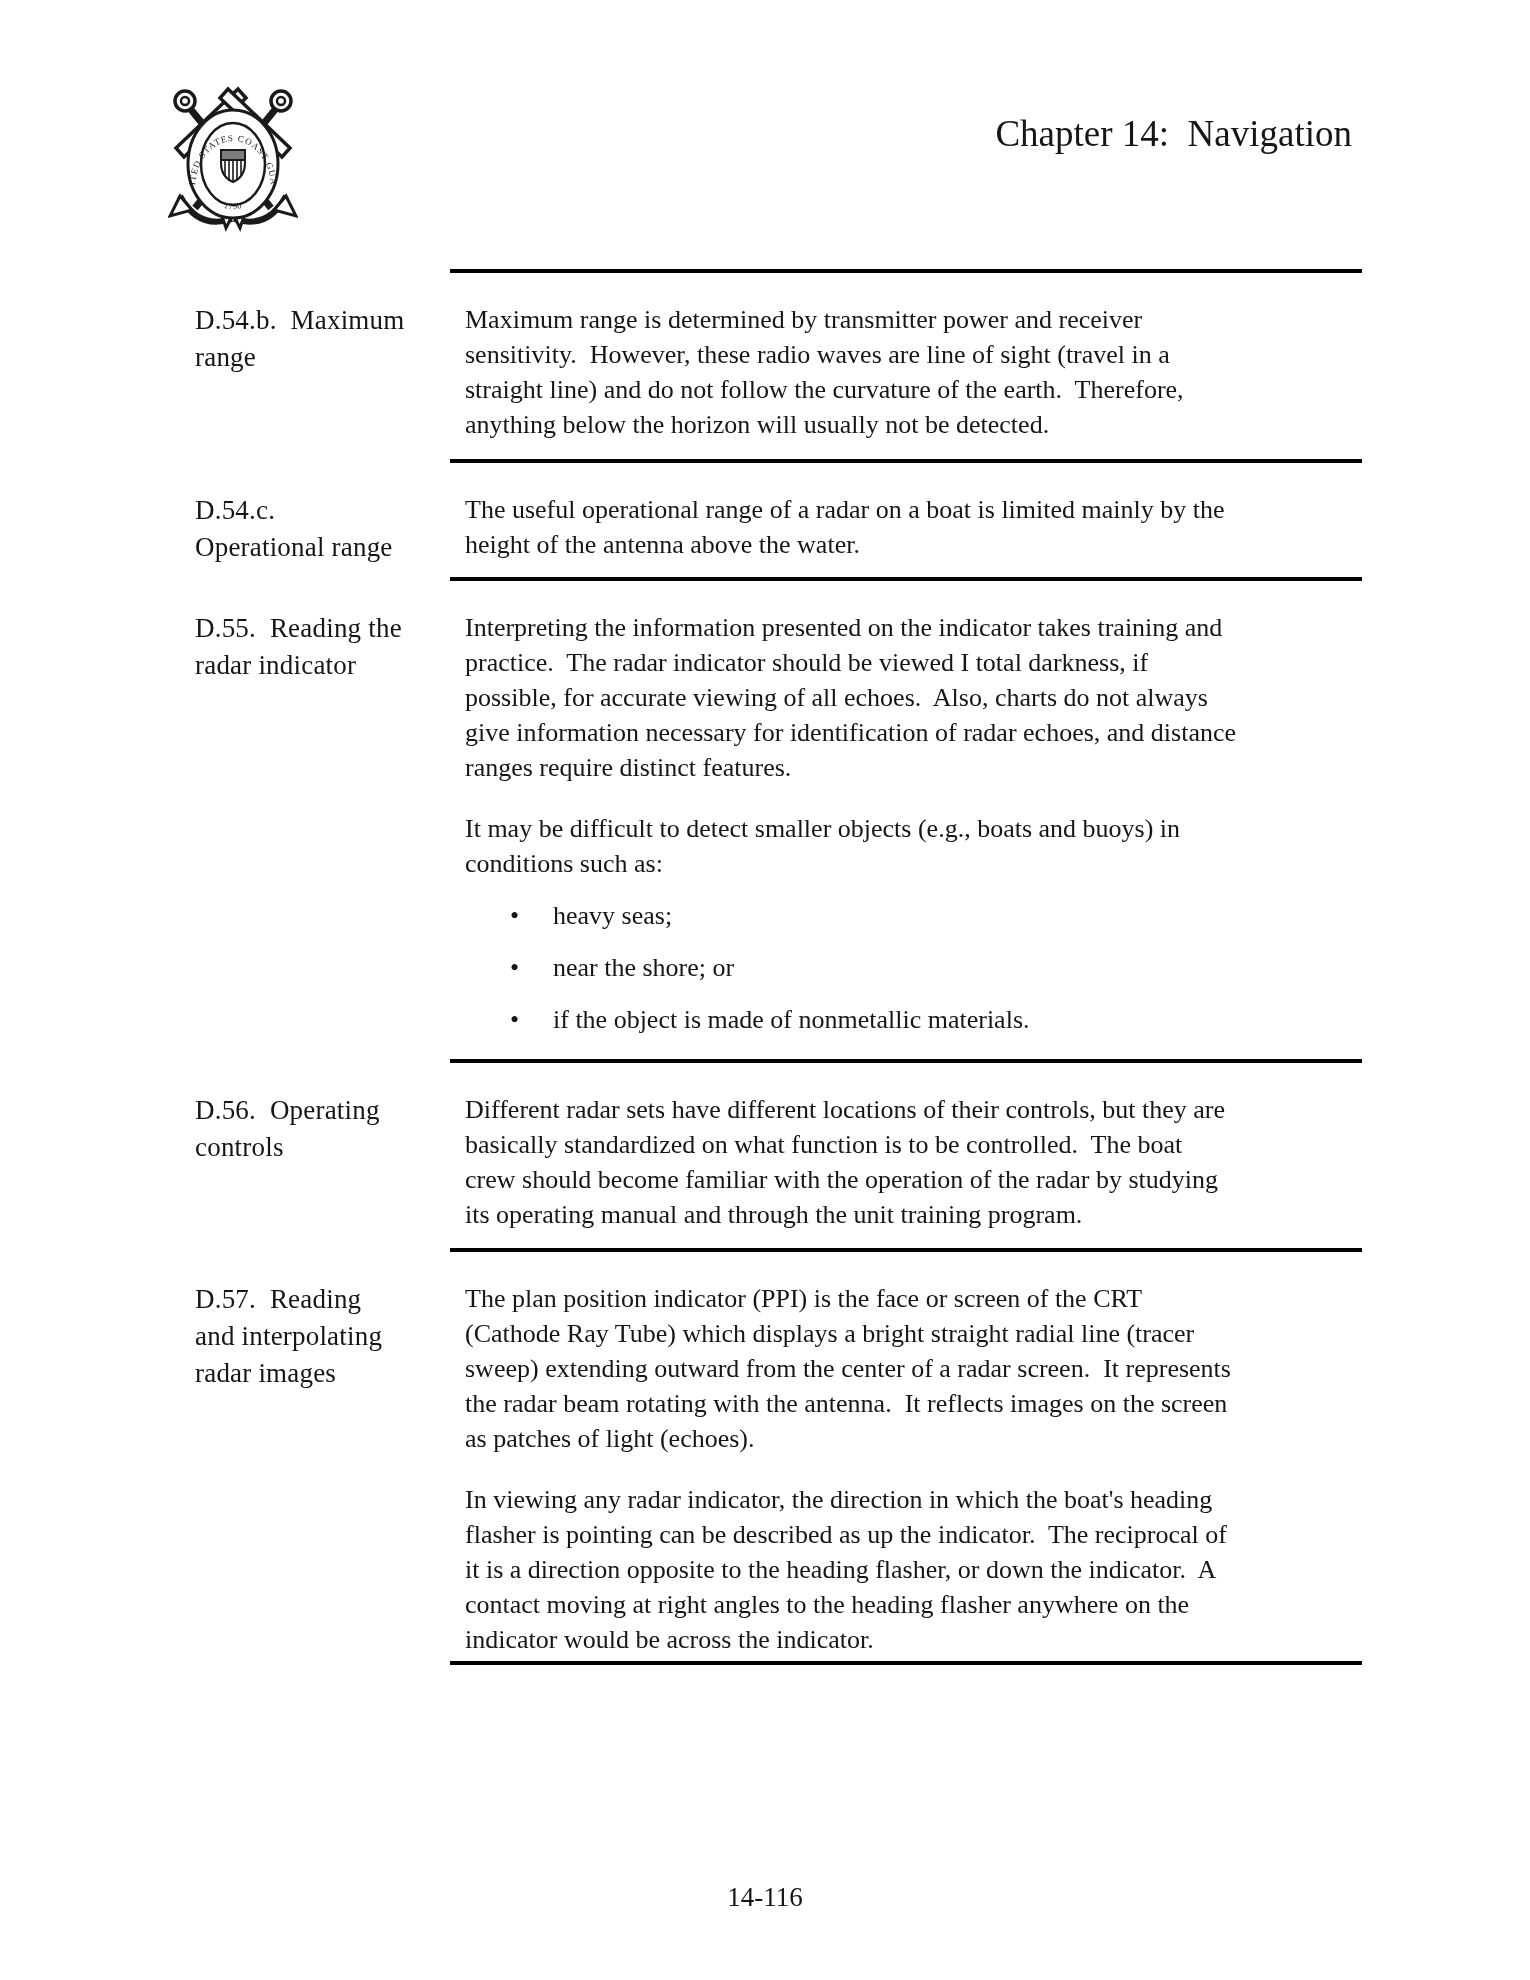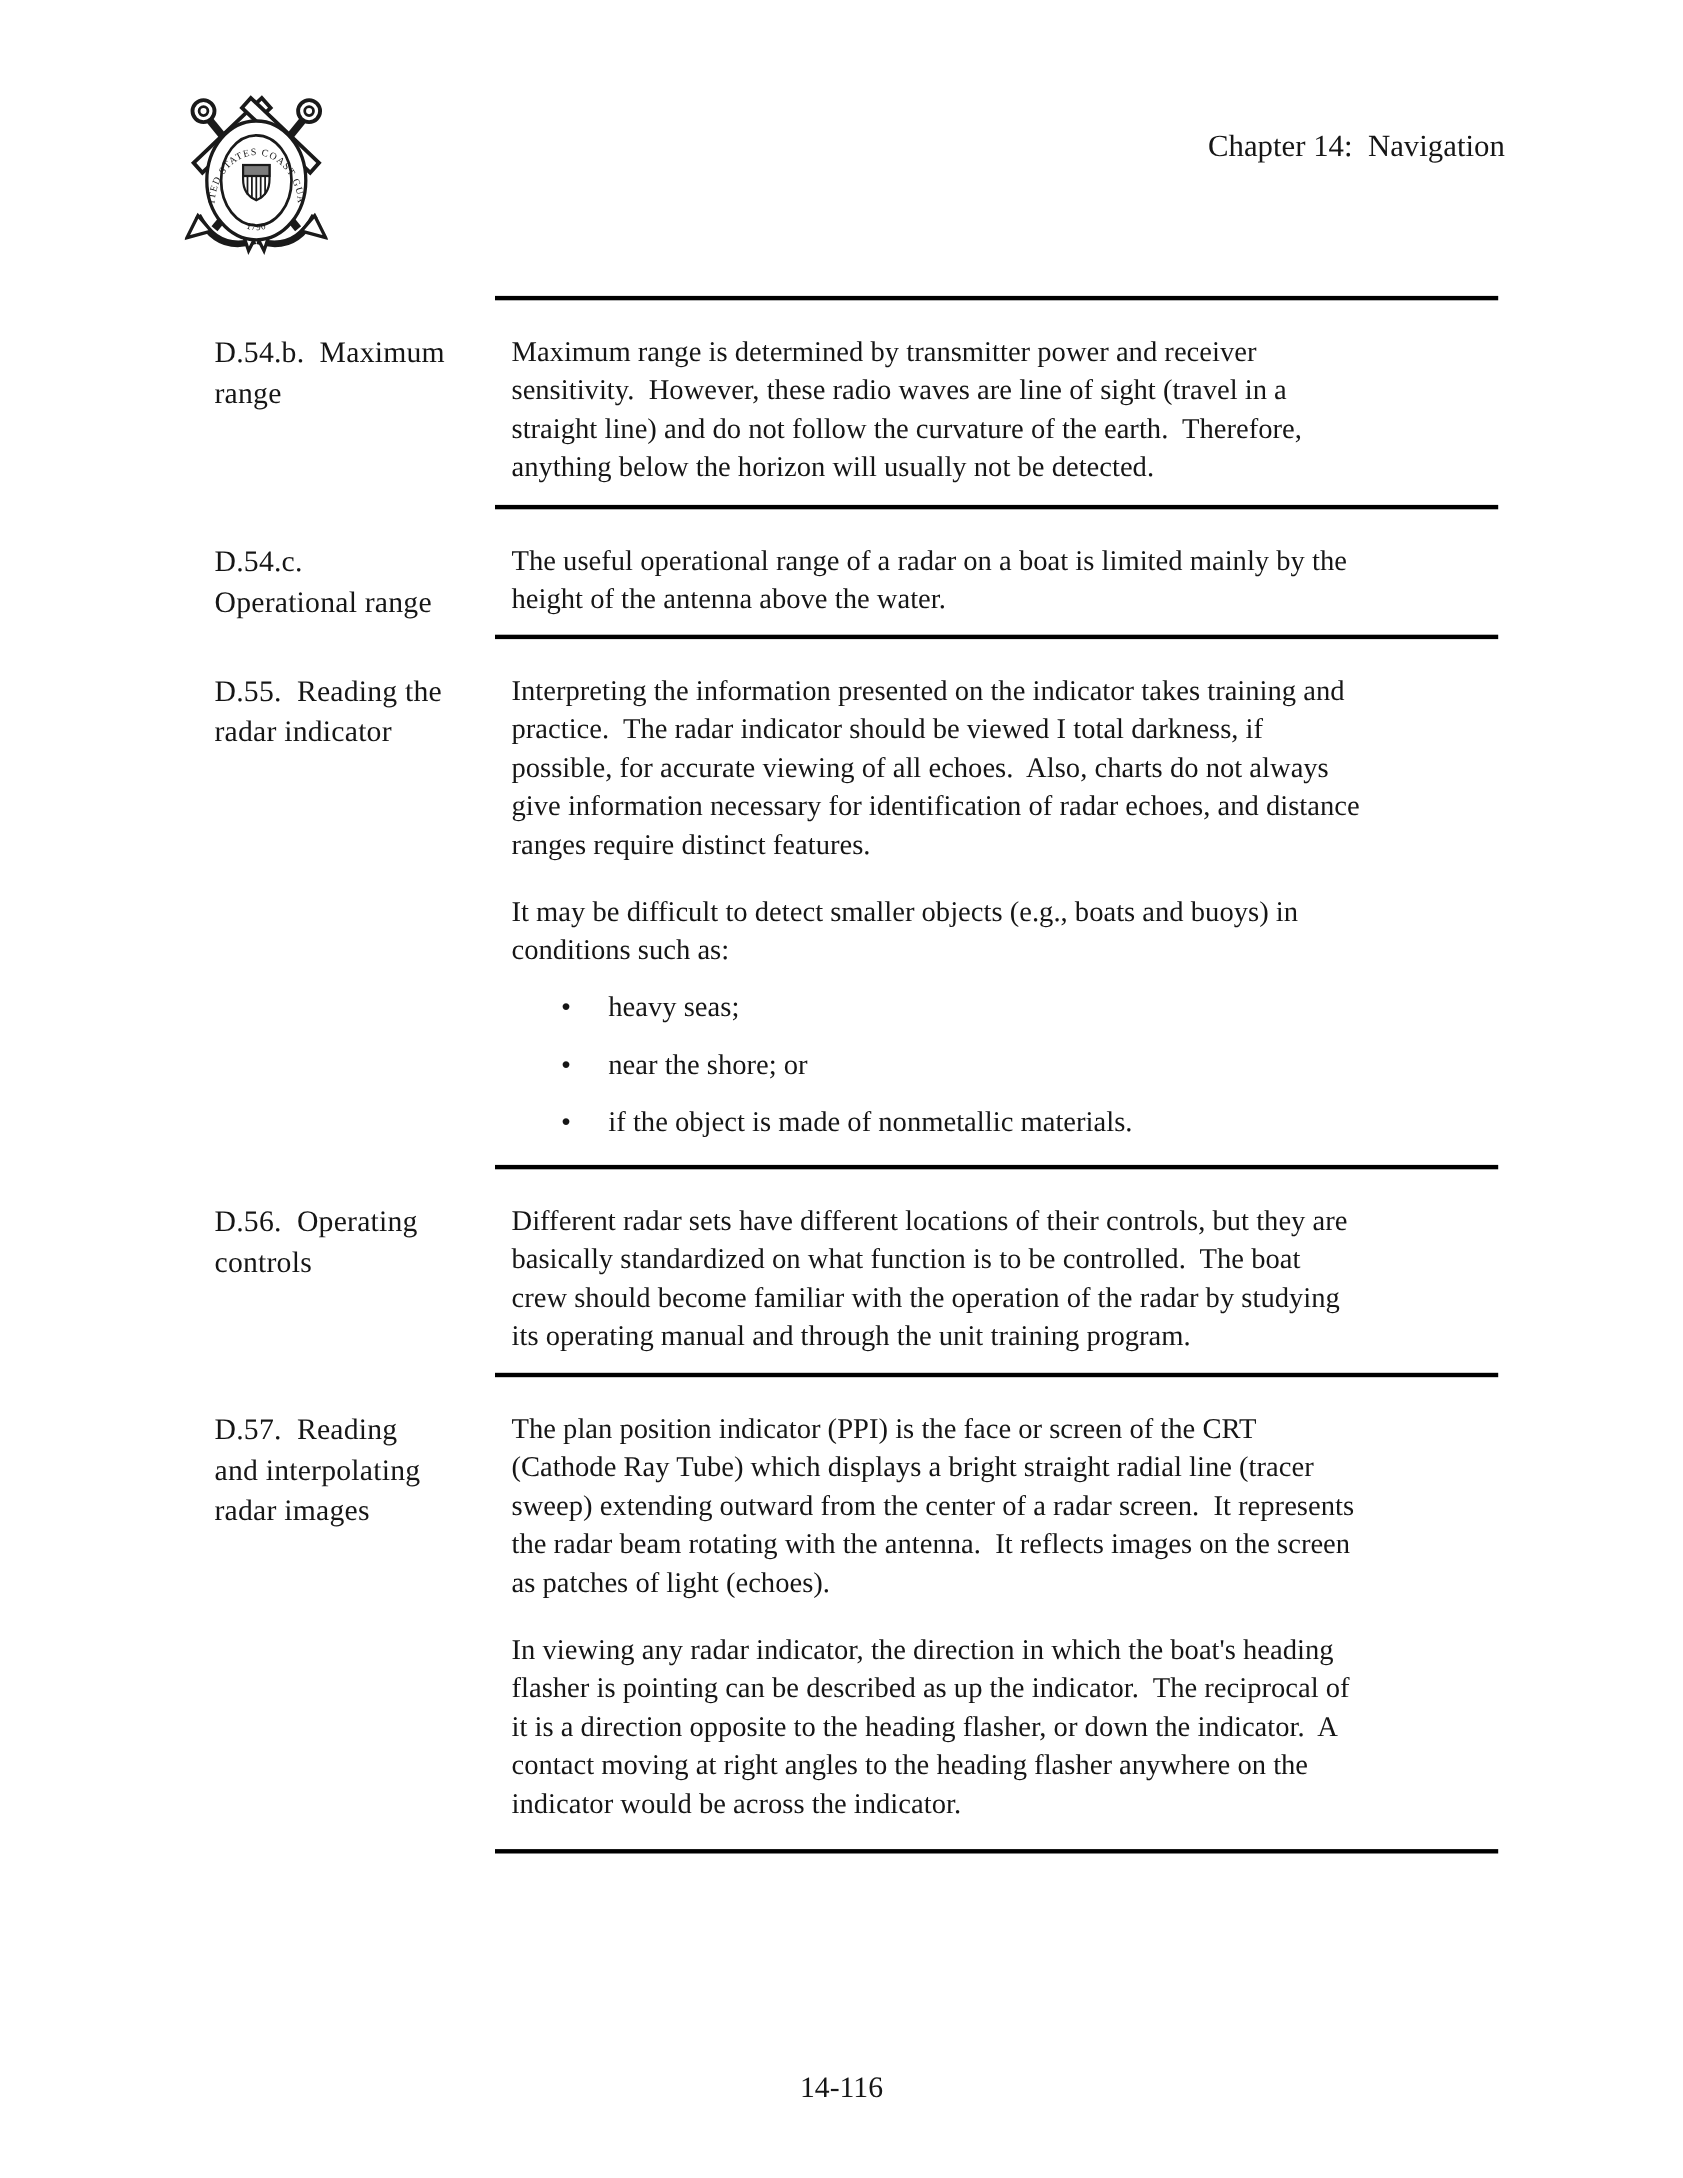--- a/index.html
+++ b/index.html
@@ -4,22 +4,22 @@
 <style>
   * { margin:0; padding:0; box-sizing:border-box; }
   html { background:#ffffff; }
   body {
     width:1530px; height:1980px; position:relative;
     background:#ffffff; color:#161616;
     font-family:"Liberation Serif", serif;
     overflow:hidden;
   }
   .chapter-header {
-    position:absolute; top:116px; right:162px;
-    font-size:28px; line-height:36px; white-space:pre;
+    position:absolute; top:116px; right:178px;
+    font-size:37px; line-height:36px; white-space:pre;
   }
   .logo {
     position:absolute; left:168px; top:84px;
     width:130px; height:148px;
   }
   .content { position:absolute; left:195px; top:269px; width:1167px; }
   .section { display:flex; align-items:flex-start; }
   .section-label {
     flex:0 0 255px; padding-top:33px;
     font-size:27px; line-height:37px; white-space:pre; letter-spacing:0.2px;
@@ -31,21 +31,21 @@
   }
   .para { white-space:pre; }
   .para + .para { margin-top:26px; }
   .bullet { display:flex; margin-top:17px; padding-left:45px; line-height:35px; }
   .bullet .dot { flex:0 0 43px; }
   .bullet .btext { white-space:pre; }
   .section:nth-of-type(1) .section-body { padding-bottom:17px; }
   .section:nth-of-type(2) .section-body { padding-bottom:15px; }
   .section:nth-of-type(3) .section-body { padding-bottom:22px; }
   .section:nth-of-type(4) .section-body { padding-bottom:16px; }
-  .section:nth-of-type(5) .section-body { padding-bottom:24px; }
+  .section:nth-of-type(5) .section-body { padding-bottom:4px; }
   .bottom-rule { margin-left:255px; width:912px; height:4px; background:#000; }
   .footer {
     position:absolute; top:1862px; left:0; width:100%;
     text-align:center; font-size:27px;margin-top:20px;
   }
 </style>
 </head>
 <body>
 
 <svg class="logo" viewBox="0 0 130 148" xmlns="http://www.w3.org/2000/svg">

